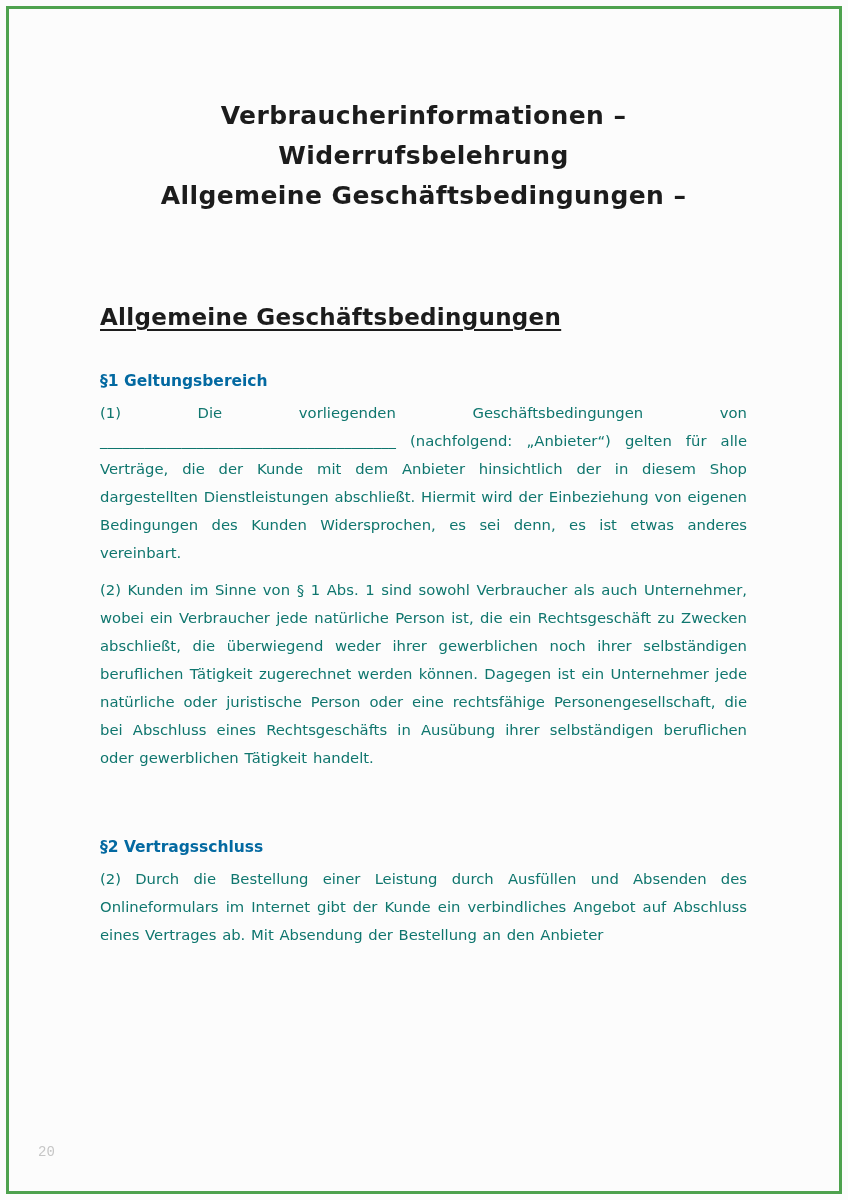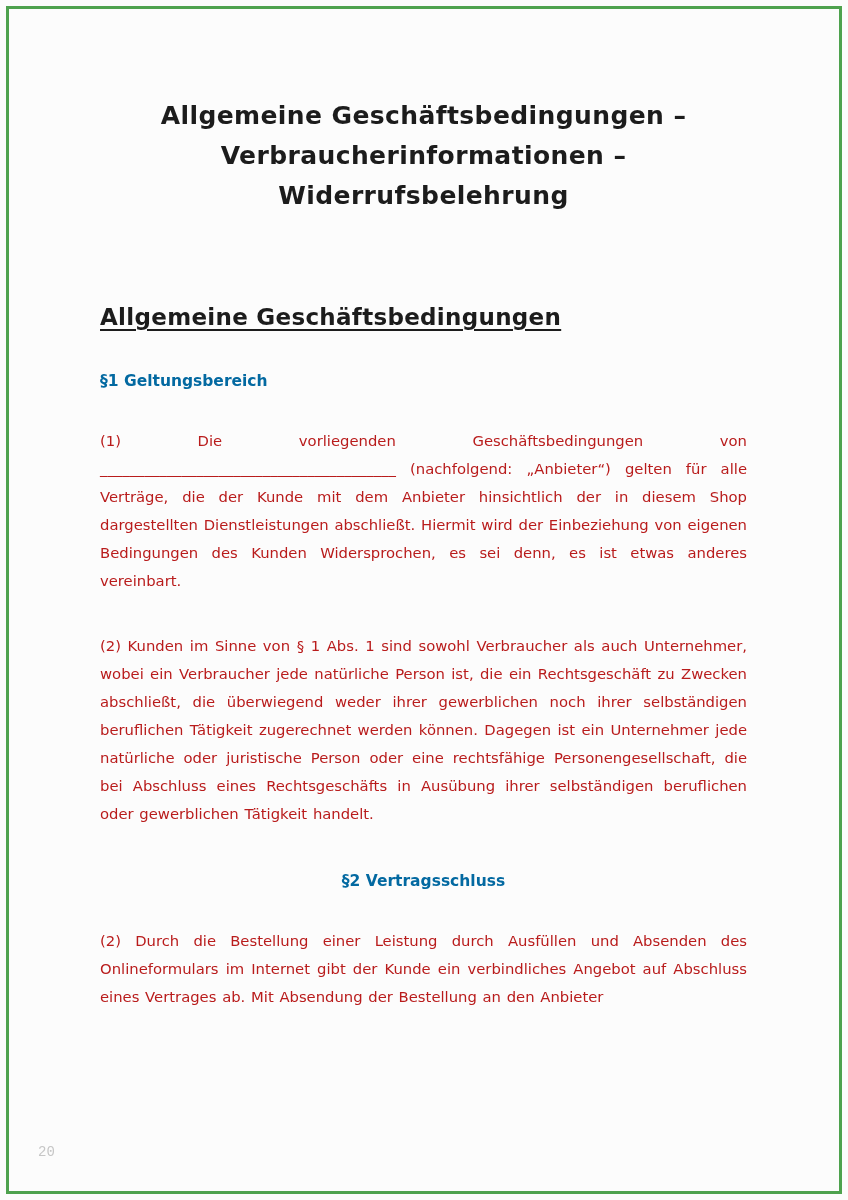--- a/index.html
+++ b/index.html
@@ -48,51 +48,50 @@
       text-decoration-thickness: 2px;
       text-underline-offset: 4px;
     }
     .para-heading {
       margin: 42px 0 0 0;
       font-size: 15.5px;
       font-weight: bold;
       color: #0369a1;
     }
     .para-heading.spaced {
-      margin-top: 44px;
-      text-align: center;
+      margin-top: 66px;
     }
     p.body-text {
-      margin: 37px 0;
+      margin: 9px 0;
       font-size: 14.8px;
       line-height: 28px;
       text-align: justify;
-      color: #b91c1c;
+      color: #0f766e;
       word-spacing: 1px;
     }
     .page-number {
       position: absolute;
       left: 38px;
       bottom: 40px;
       font-size: 14px;
       color: #c6c6c6;
       font-family: Liberation Mono, monospace;
     }
   </style>
 </head>
 <body>
 
 <div class="sheet">
   <div class="frame"></div>
 
   <div class="content">
 
     <h1 class="doc-title">
+      <span>Verbraucherinformationen – Widerrufsbelehrung</span>
       <span>Allgemeine Geschäftsbedingungen –</span>
-      <span>Verbraucherinformationen – Widerrufsbelehrung</span>
     </h1>
 
     <h2 class="main-heading">Allgemeine Geschäftsbedingungen</h2>
 
     <h3 class="para-heading">§1 Geltungsbereich</h3>
 
     <p class="body-text">(1) Die vorliegenden Geschäftsbedingungen von ________________________________________ (nachfolgend: „Anbieter“) gelten für alle Verträge, die der Kunde mit dem Anbieter hinsichtlich der in diesem Shop dargestellten Dienstleistungen abschließt. Hiermit wird der Einbeziehung von eigenen Bedingungen des Kunden Widersprochen, es sei denn, es ist etwas anderes vereinbart.</p>
 
     <p class="body-text">(2) Kunden im Sinne von § 1 Abs. 1 sind sowohl Verbraucher als auch Unternehmer, wobei ein Verbraucher jede natürliche Person ist, die ein Rechtsgeschäft zu Zwecken abschließt, die überwiegend weder ihrer gewerblichen noch ihrer selbständigen beruflichen Tätigkeit zugerechnet werden können. Dagegen ist ein Unternehmer jede natürliche oder juristische Person oder eine rechtsfähige Personengesellschaft, die bei Abschluss eines Rechtsgeschäfts in Ausübung ihrer selbständigen beruflichen oder gewerblichen Tätigkeit handelt.</p>
 

